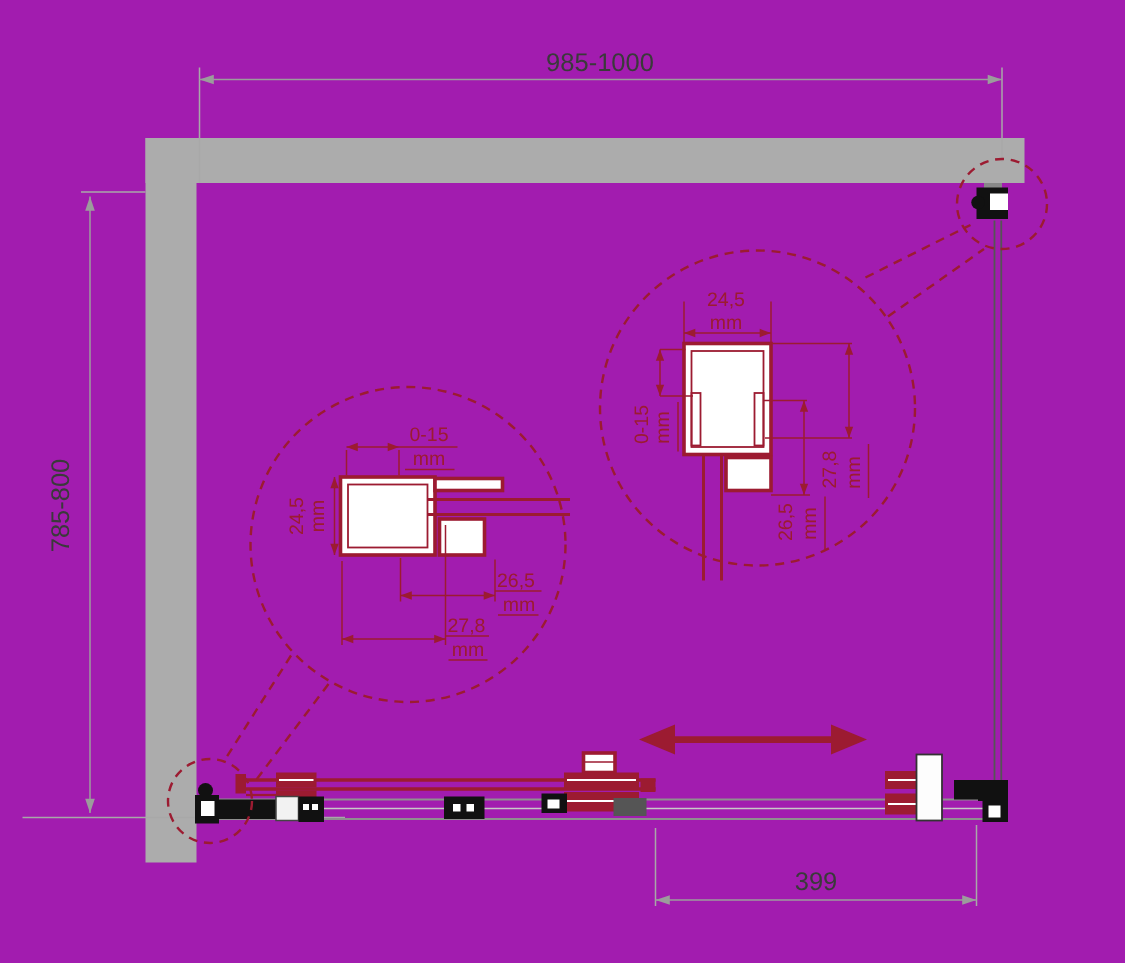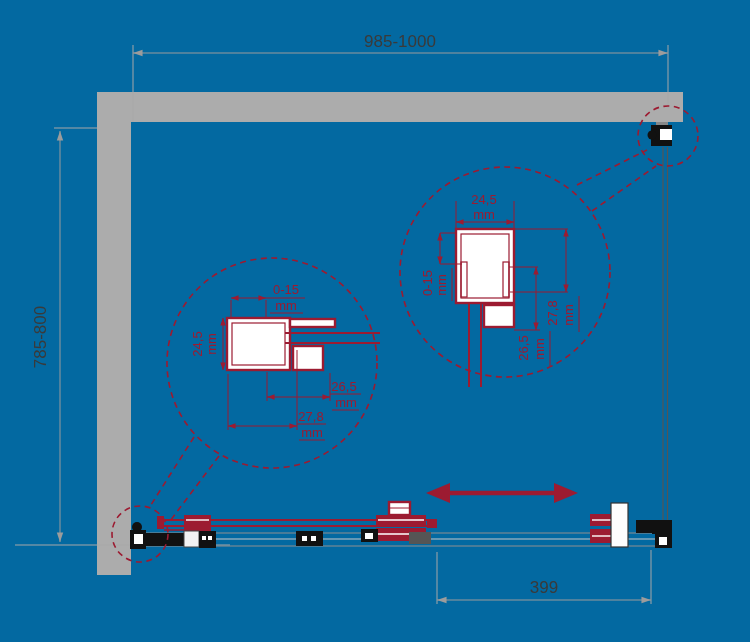--- a/index.html
+++ b/index.html
@@ -1,16 +1,16 @@
 <!DOCTYPE html>
 <html><head>
 <meta charset="utf-8">
 <style>
   html,body{margin:0;padding:0;background:#fff;}
-  .stage{position:relative;width:750px;height:642px;background:#0369a1;overflow:hidden;
+  .stage{position:relative;width:750px;height:642px;background:#a21caf;overflow:hidden;
          font-family:"Liberation Sans", sans-serif;}
   svg{position:absolute;left:0;top:0;}
   .t-main{fill:#3a3a3a;font-size:17px;font-family:"Liberation Sans",sans-serif;}
   .t-red{fill:#9c1b31;font-size:13px;font-family:"Liberation Sans",sans-serif;}
   .dimline{stroke:#9c9c9c;stroke-width:1;fill:none;}
   .extline{stroke:#a8a8a8;stroke-width:1;fill:none;}
   .redline{stroke:#9c1b31;stroke-width:1;fill:none;}
   .redthick{stroke:#9c1b31;stroke-width:2.4;fill:#ffffff;}
   .redthin{stroke:#9c1b31;stroke-width:1.2;fill:none;}
   .dash{stroke:#9c1b31;stroke-width:1.6;fill:none;stroke-dasharray:6 4.5;}

